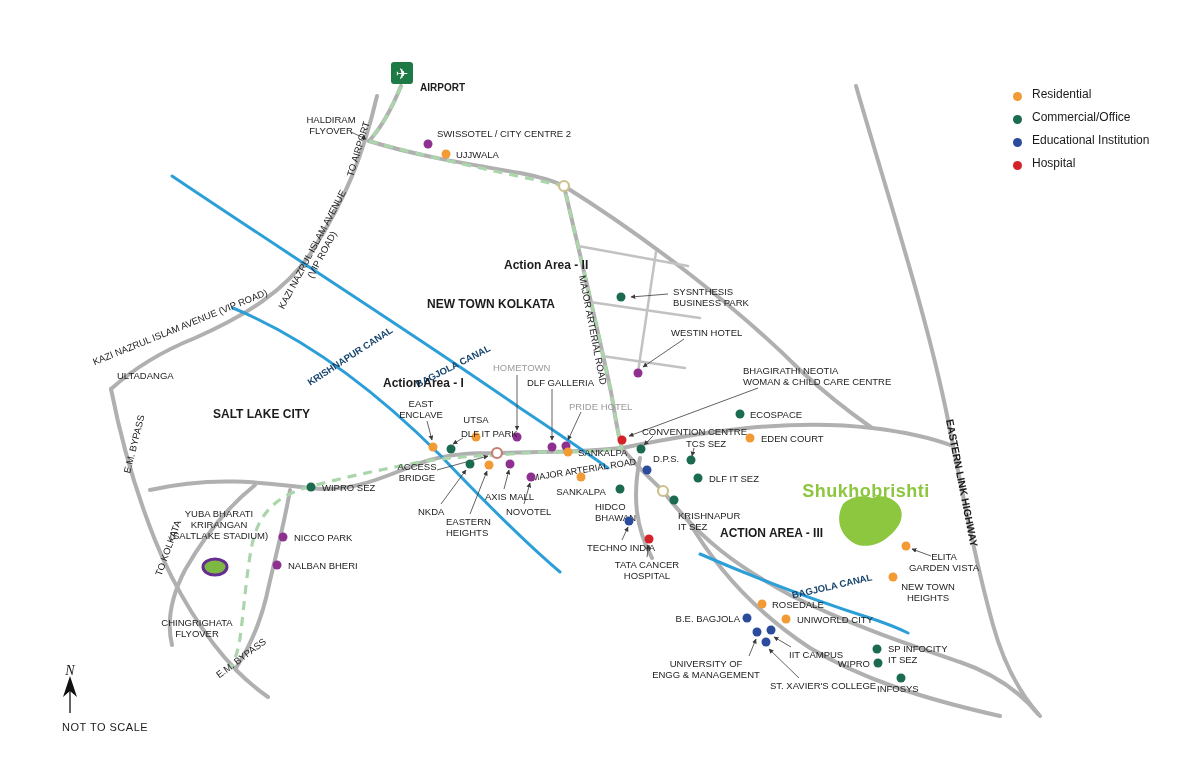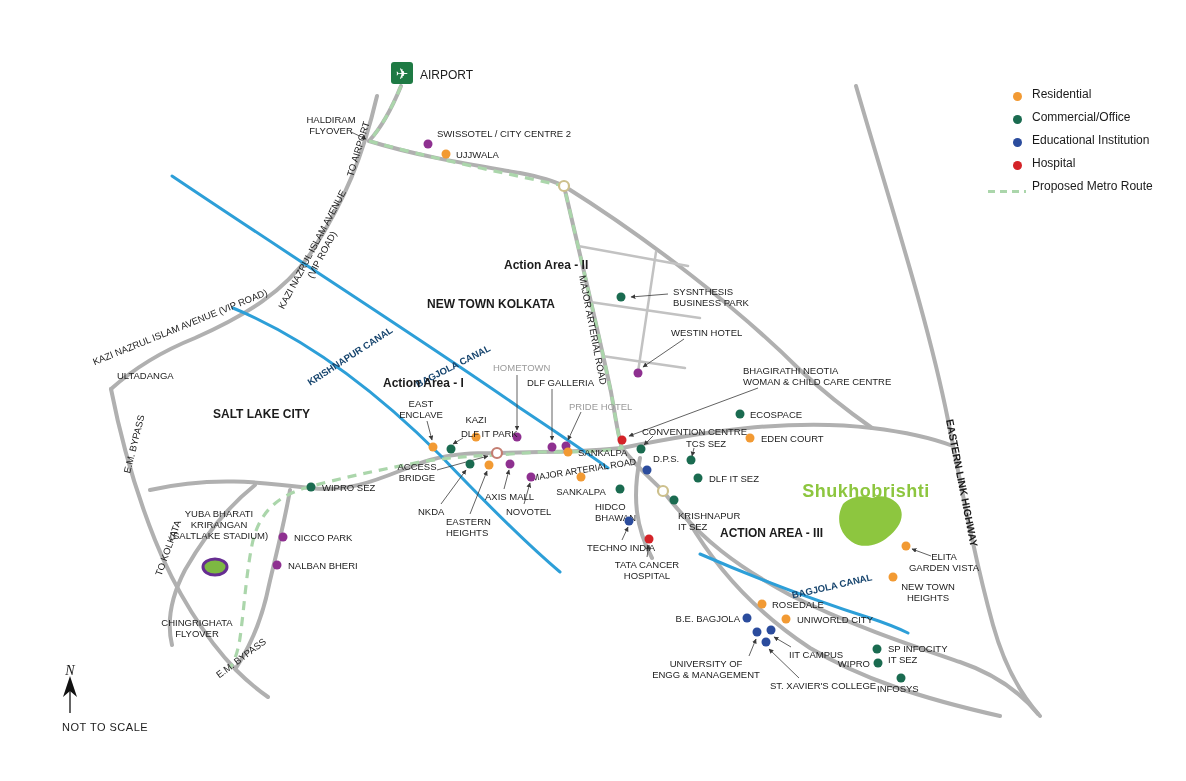--- a/index.html
+++ b/index.html
@@ -104,21 +104,21 @@
         <line x1="622" y1="540" x2="628" y2="527" marker-end="url(#arrw)"></line>
         <line x1="647" y1="557" x2="649" y2="545" marker-end="url(#arrw)"></line>
         <line x1="931" y1="556" x2="912" y2="549" marker-end="url(#arrw)"></line>
         <line x1="749" y1="656" x2="756" y2="639" marker-end="url(#arrw)"></line>
         <line x1="791" y1="647" x2="774" y2="637" marker-end="url(#arrw)"></line>
         <line x1="799" y1="678" x2="769" y2="649" marker-end="url(#arrw)"></line>
       </g>
   </svg>
 
   <div class="layer">
-      <div class="lbl" style="left: 420px; top: 68px; font-size: 12px; font-weight: 400;">AIRPORT</div>
+      <div class="lbl" style="left: 420px; top: 82px; font-size: 10px; font-weight: 700;">AIRPORT</div>
       <div class="lbl center rot" style="left: 358px; top: 149px; --r: -73deg;">TO AIRPORT</div>
       <div class="lbl center rot" style="left: 317px; top: 252px; --r: -62deg;">KAZI NAZRUL ISLAM AVENUE
 (VIP ROAD)</div>
       <div class="lbl center rot" style="left: 180px; top: 327px; --r: -22deg;">KAZI NAZRUL ISLAM AVENUE (VIP ROAD)</div>
       <div class="lbl" style="left: 117px; top: 370px;">ULTADANGA</div>
       <div class="lbl center rot" style="left: 134px; top: 444px; --r: -76deg;">E.M. BYPASS</div>
       <div class="lbl center rot" style="left: 241px; top: 658px; --r: -37deg;">E.M. BYPASS</div>
       <div class="lbl center rot" style="left: 168px; top: 548px; --r: -70deg;">TO KOLKATA</div>
       <div class="lbl center rot" style="left: 593px; top: 330px; --r: 79deg;">MAJOR ARTERIAL ROAD</div>
       <div class="lbl center rot" style="left: 584px; top: 470px; --r: -9deg; font-size: 9px;">MAJOR ARTERIAL ROAD</div>
@@ -167,21 +167,21 @@
       <span class="dot" style="left: 517px; top: 437px; background: rgb(142, 48, 144);"></span>
       <div class="lbl" style="left: 493px; top: 362px; color: rgb(154, 154, 154);">HOMETOWN</div>
       <span class="dot" style="left: 552px; top: 447px; background: rgb(142, 48, 144);"></span>
       <div class="lbl" style="left: 527px; top: 377px;">DLF GALLERIA</div>
       <span class="dot" style="left: 566px; top: 446px; background: rgb(142, 48, 144);"></span>
       <div class="lbl" style="left: 569px; top: 401px; color: rgb(154, 154, 154);">PRIDE HOTEL</div>
       <span class="dot" style="left: 433px; top: 447px; background: rgb(242, 154, 51);"></span>
       <div class="lbl center" style="left: 421px; top: 398px;">EAST
 ENCLAVE</div>
       <span class="dot" style="left: 476px; top: 437px; background: rgb(242, 154, 51);"></span>
-      <div class="lbl center" style="left: 476px; top: 414px;">KAZI</div>
+      <div class="lbl center" style="left: 476px; top: 414px;">UTSA</div>
       <span class="dot" style="left: 451px; top: 449px; background: rgb(26, 107, 80);"></span>
       <div class="lbl" style="left: 461px; top: 428px;">DLF IT PARK</div>
       <span class="dot" style="left: 568px; top: 452px; background: rgb(242, 154, 51);"></span>
       <div class="lbl" style="left: 578px; top: 447px;">SANKALPA</div>
       <span class="dot" style="left: 581px; top: 477px; background: rgb(242, 154, 51);"></span>
       <div class="lbl center" style="left: 581px; top: 486px;">SANKALPA</div>
       <span class="dot" style="left: 510px; top: 464px; background: rgb(142, 48, 144);"></span>
       <div class="lbl" style="left: 485px; top: 491px;">AXIS MALL</div>
       <span class="dot" style="left: 531px; top: 477px; background: rgb(142, 48, 144);"></span>
       <div class="lbl" style="left: 506px; top: 506px;">NOVOTEL</div>
@@ -257,21 +257,15 @@
           <span class="legend-dot" style="background: rgb(43, 76, 157);"></span>
         </span>
         <span class="legend-label">Educational Institution</span>
       </div>
       <div class="legend-row">
         <span class="legend-icon">
           <span class="legend-dot" style="background: rgb(212, 35, 40);"></span>
         </span>
         <span class="legend-label">Hospital</span>
       </div>
-      <div class="legend-row">
-        <span class="legend-icon">
-          <span class="legend-dash" style="background: repeating-linear-gradient(90deg, rgb(171, 214, 171) 0px, rgb(171, 214, 171) 7px, transparent 7px, transparent 12px);"></span>
-        </span>
-        <span class="legend-label">Proposed Metro Route</span>
-      </div>
     </div>
 
 </div>
 
 </body></html>

